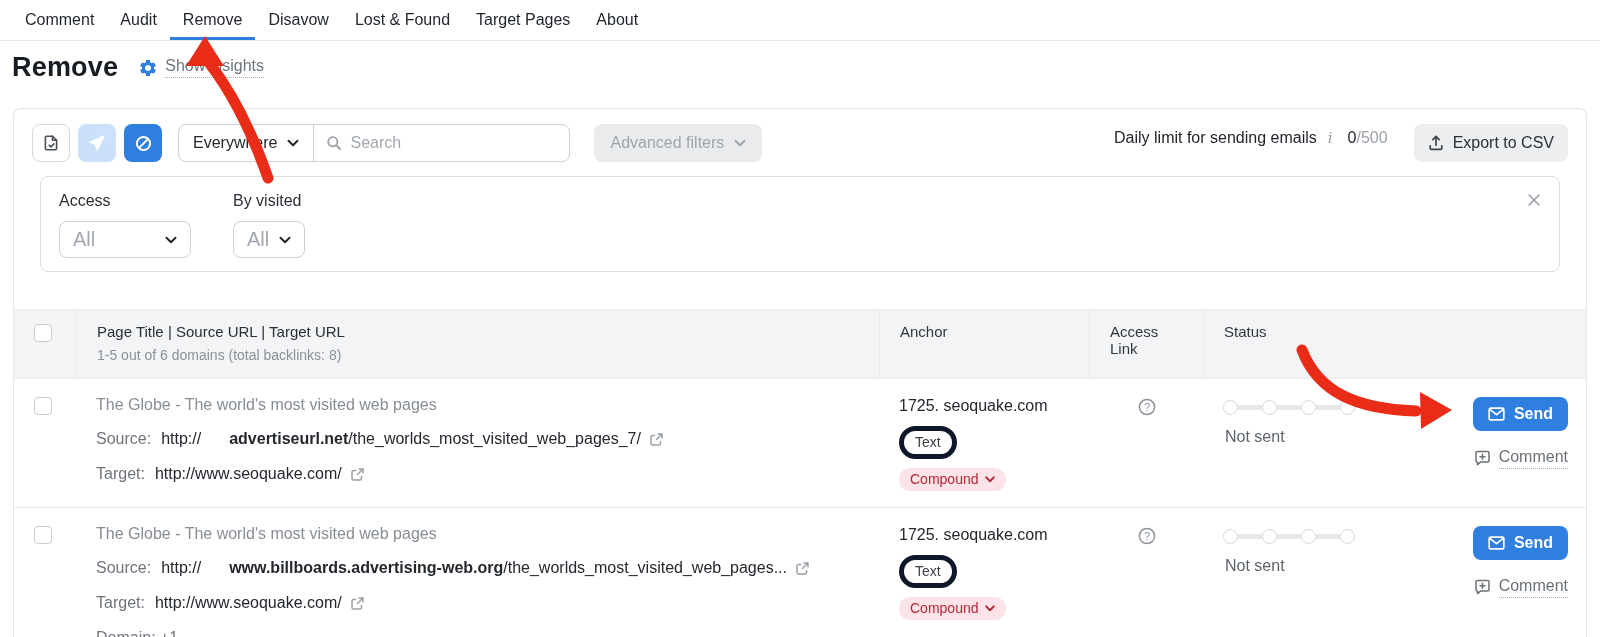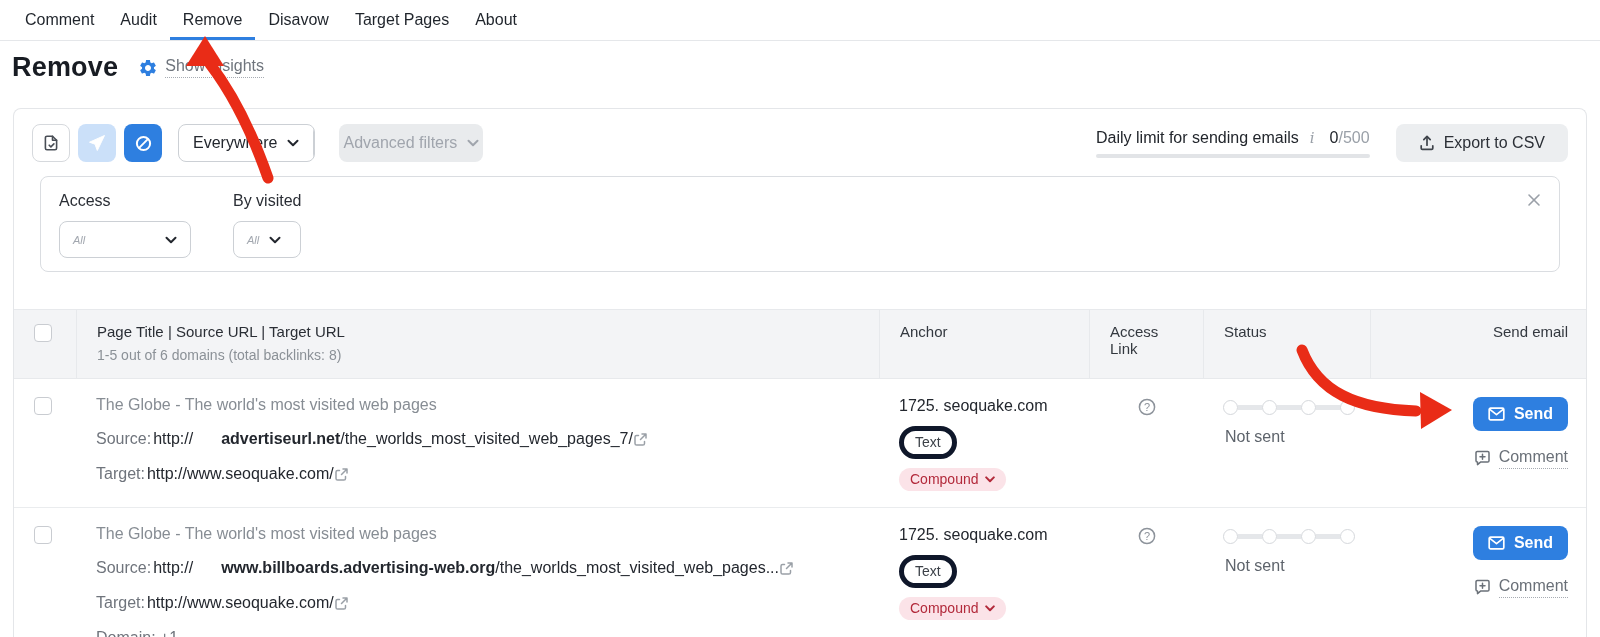--- a/index.html
+++ b/index.html
@@ -31,61 +31,61 @@
   .icon-btn.soft  { background:var(--accent-light); border:none; }
   .icon-btn.solid { background:var(--accent); border:none; }
   .scope-search { display:flex; align-items:stretch; height:38px; border:1px solid #ccd0d5;
     border-radius:8px; margin-left:8px; overflow:hidden; background:#fff; }
   .scope { display:flex; align-items:center; gap:10px; padding:0 14px; font-size:16px; color:#23272e;
     border-right:1px solid #ccd0d5; cursor:pointer; }
   .searchbox { display:flex; align-items:center; gap:8px; padding:0 12px; width:255px; }
   .searchbox input { border:none; outline:none; font-size:16px; color:#23272e; width:100%;
     font-family:"Liberation Sans", sans-serif; }
   .searchbox input::placeholder { color:#a2a7af; }
-  .adv-btn { display:flex; align-items:center; gap:10px; height:38px; padding:0 4px; margin-left:16px;
+  .adv-btn { display:flex; align-items:center; gap:10px; height:38px; padding:0 16px; margin-left:16px;
     background:#e9ebed; border-radius:8px; font-size:16px; color:#a0a5ad; cursor:default; }
   .toolbar-spacer { flex:1; }
-  .daily { display:flex; flex-direction:column; margin-right:18px; }
+  .daily { display:flex; flex-direction:column; margin-right:18px;align-items:center; }
   .daily-row { display:flex; align-items:baseline; gap:9px; font-size:16px; }
   .daily-label { color:#22262c; }
   .daily-info { color:#9aa0a8; font-family:"DejaVu Serif", serif; font-style:italic; font-size:15px;
     cursor:pointer; padding:0 2px; }
   .daily-count { margin-left:4px; }
   .daily-used { color:#22262c; } .daily-total { color:#9aa0a8; }
   .daily-bar { height:4px; background:#e2e4e7; border-radius:2px; margin-top:7px; }
-  .export-btn { display:flex; align-items:center; gap:9px; height:38px; padding:0 23px;
+  .export-btn { display:flex; align-items:center; gap:9px; height:38px; padding:0 14px;
     background:#eceef0; border-radius:8px; font-size:16px; color:#2b2f36; cursor:pointer; flex:none; }
 
   
   .filter-panel { position:relative; margin:1px 26px 0; border:1px solid #dadde1; border-radius:8px;
     padding:15px 18px 21px; height:96px; }
   .filter-groups { display:flex; gap:42px;align-items:flex-end; }
   .fgroup-label { font-size:16px; color:#2a2e35; margin-bottom:11px; }
   .fselect { display:flex; align-items:center; height:37px; border:1px solid #ccd0d5; border-radius:8px;
     padding:0 13px; cursor:pointer; background:#fff; }
-  .fselect .fval { font-size:11px; color:#a2a7af;font-style:italic; }
+  .fselect .fval { font-size:20px; color:#a2a7af; }
   .fselect.wide { width:132px; justify-content:space-between; }
   .fselect.narrow { gap:10px; }
   .panel-close { position:absolute; top:12px; right:14px; cursor:pointer; padding:4px; }
 
   
   .tgrid { display:grid; grid-template-columns:62px minmax(0,1fr) 210px 114px 167px 216px; }
   .thead { background:#f3f4f6; border-top:1px solid #e7e9ec; border-bottom:1px solid #e7e9ec;
     margin-top:37px; }
   .thead > div { padding:13px 18px 15px 20px; font-size:15px; color:#33383f; border-left:1px solid #e7e9ec; }
   .thead > div:first-child { border-left:none; padding-top:14px; }
   .th-main-title { color:#2a2e35; }
   .th-sub { margin-top:7px; font-size:14px; color:#8b9197; }
   .th-send { text-align:right; }
   .trow { border-bottom:1px solid #eaecee; }
   .trow > div { padding:18px 18px 16px 20px; }
   .checkbox { width:18px; height:18px; border:1.5px solid #c9ccd1; border-radius:4px; background:#fff;
     cursor:pointer; }
   .row-title { font-size:16px; color:#878d94; line-height:1; margin-bottom:17px; }
-  .url-line { font-size:16px; color:#23272e; margin-bottom:17px; display:flex; align-items:center; }
+  .url-line { font-size:16px; color:#23272e; margin-bottom:17px; display:flex; align-items:center; gap:8px; }
   .url-label { color:#6f747c; margin-right:2px; }
   .url-domain { font-weight:700;padding-left:28px; }
   .domain-more { font-size:16px; color:#6f747c; display:inline-block;
     border-bottom:1px dotted #a6abb2; padding-bottom:2px; cursor:pointer; }
   .anchor-text { font-size:16px; color:#23272e; margin-bottom:11px; }
   .pill { display:inline-flex; align-items:center; font-size:14px; border-radius:999px;
     padding:3px 11px 4px; }
   .pill-outline { border:5px solid #0f172a; color:#3c4148; margin-bottom:9px; }
   .pill-pink { background:var(--pill-pink-bg); color:var(--pill-pink-text); gap:6px; cursor:pointer; }
   .pill-row { display:block; }
@@ -105,20 +105,21 @@
     pointer-events:none; }
 </style>
 </head>
 <body>
 
 <nav class="navbar">
   <div class="nav-item">Comment</div>
   <div class="nav-item">Audit</div>
   <div class="nav-item active">Remove</div>
   <div class="nav-item">Disavow</div>
+  <div class="nav-item">Lost &amp; Found</div>
   <div class="nav-item">Target Pages</div>
   <div class="nav-item">About</div>
 </nav>
 
 <div class="page-head">
   <h1 class="page-title">Remove</h1>
   <div class="insights">
     <span style="display:flex">
       <svg width="20" height="20" viewBox="0 0 24 24">
           <path fill="#2e7fe0" fill-rule="evenodd" d="M19.14,12.94c0.04-0.3,0.06-0.61,0.06-0.94c0-0.32-0.02-0.64-0.07-0.94l2.03-1.58c0.18-0.14,0.23-0.41,0.12-0.61l-1.92-3.32c-0.12-0.22-0.37-0.29-0.59-0.22l-2.39,0.96c-0.5-0.38-1.03-0.7-1.62-0.94L14.4,2.81c-0.04-0.24-0.24-0.41-0.48-0.41h-3.84c-0.24,0-0.43,0.17-0.47,0.41L9.25,5.35C8.66,5.59,8.12,5.92,7.63,6.29L5.24,5.33c-0.22-0.08-0.47,0-0.59,0.22L2.74,8.87C2.62,9.08,2.66,9.34,2.86,9.48l2.03,1.58C4.84,11.36,4.8,11.69,4.8,12s0.02,0.64,0.07,0.94l-2.03,1.58c-0.18,0.14-0.23,0.41-0.12,0.61l1.92,3.32c0.12,0.22,0.37,0.29,0.59,0.22l2.39-0.96c0.5,0.38,1.03,0.7,1.62,0.94l0.36,2.54c0.05,0.24,0.24,0.41,0.48,0.41h3.84c0.24,0,0.44-0.17,0.47-0.41l0.36-2.54c0.59-0.24,1.13-0.56,1.62-0.94l2.39,0.96c0.22,0.08,0.47,0,0.59-0.22l1.92-3.32c0.12-0.22,0.07-0.47-0.12-0.61L19.14,12.94z M12,15.6c-1.98,0-3.6-1.62-3.6-3.6s1.62-3.6,3.6-3.6s3.6,1.62,3.6,3.6S13.98,15.6,12,15.6z"></path>
@@ -157,20 +158,29 @@
     </div>
 
     <div class="scope-search">
       <div class="scope">
         <span>Everywhere</span>
         <span style="display:flex">
           <svg width="12" height="8" viewBox="0 0 12 8" fill="none" stroke="#23272e" stroke-width="2" stroke-linecap="round" stroke-linejoin="round">
               <path d="M1.5 1.8 L6 6.2 L10.5 1.8"></path>
             </svg>
         </span>
+      </div>
+      <div class="searchbox">
+        <span style="display:flex">
+          <svg width="16" height="16" viewBox="0 0 16 16" fill="none" stroke="#9aa0a7" stroke-width="1.8" stroke-linecap="round">
+              <circle cx="6.8" cy="6.8" r="4.6"></circle>
+              <line x1="10.4" y1="10.4" x2="14" y2="14"></line>
+            </svg>
+        </span>
+        <input type="text" placeholder="Search" style="">
       </div>
     </div>
 
     <div class="adv-btn">
       <span>Advanced filters</span>
       <span style="display:flex">
         <svg width="12" height="8" viewBox="0 0 12 8" fill="none" stroke="#a0a5ad" stroke-width="2" stroke-linecap="round" stroke-linejoin="round">
             <path d="M1.5 1.8 L6 6.2 L10.5 1.8"></path>
           </svg>
       </span>
@@ -238,21 +248,20 @@
     <div>
         <div class="checkbox"></div>
       </div>
     <div>
       <div class="th-main-title">Page Title | Source URL | Target URL</div>
       <div class="th-sub">1-5 out of 6 domains (total backlinks: 8)</div>
     </div>
     <div>Anchor</div>
     <div>Access Link</div>
     <div>Status</div>
-    <div class="th-send">Send email</div>
   </div>
 
   <div class="tgrid trow">
     <div>
         <div class="checkbox"></div>
       </div>
     <div>
       <div class="row-title">The Globe - The world's most visited web pages</div>
       <div class="url-line">
         <span class="url-label">Source:</span>

